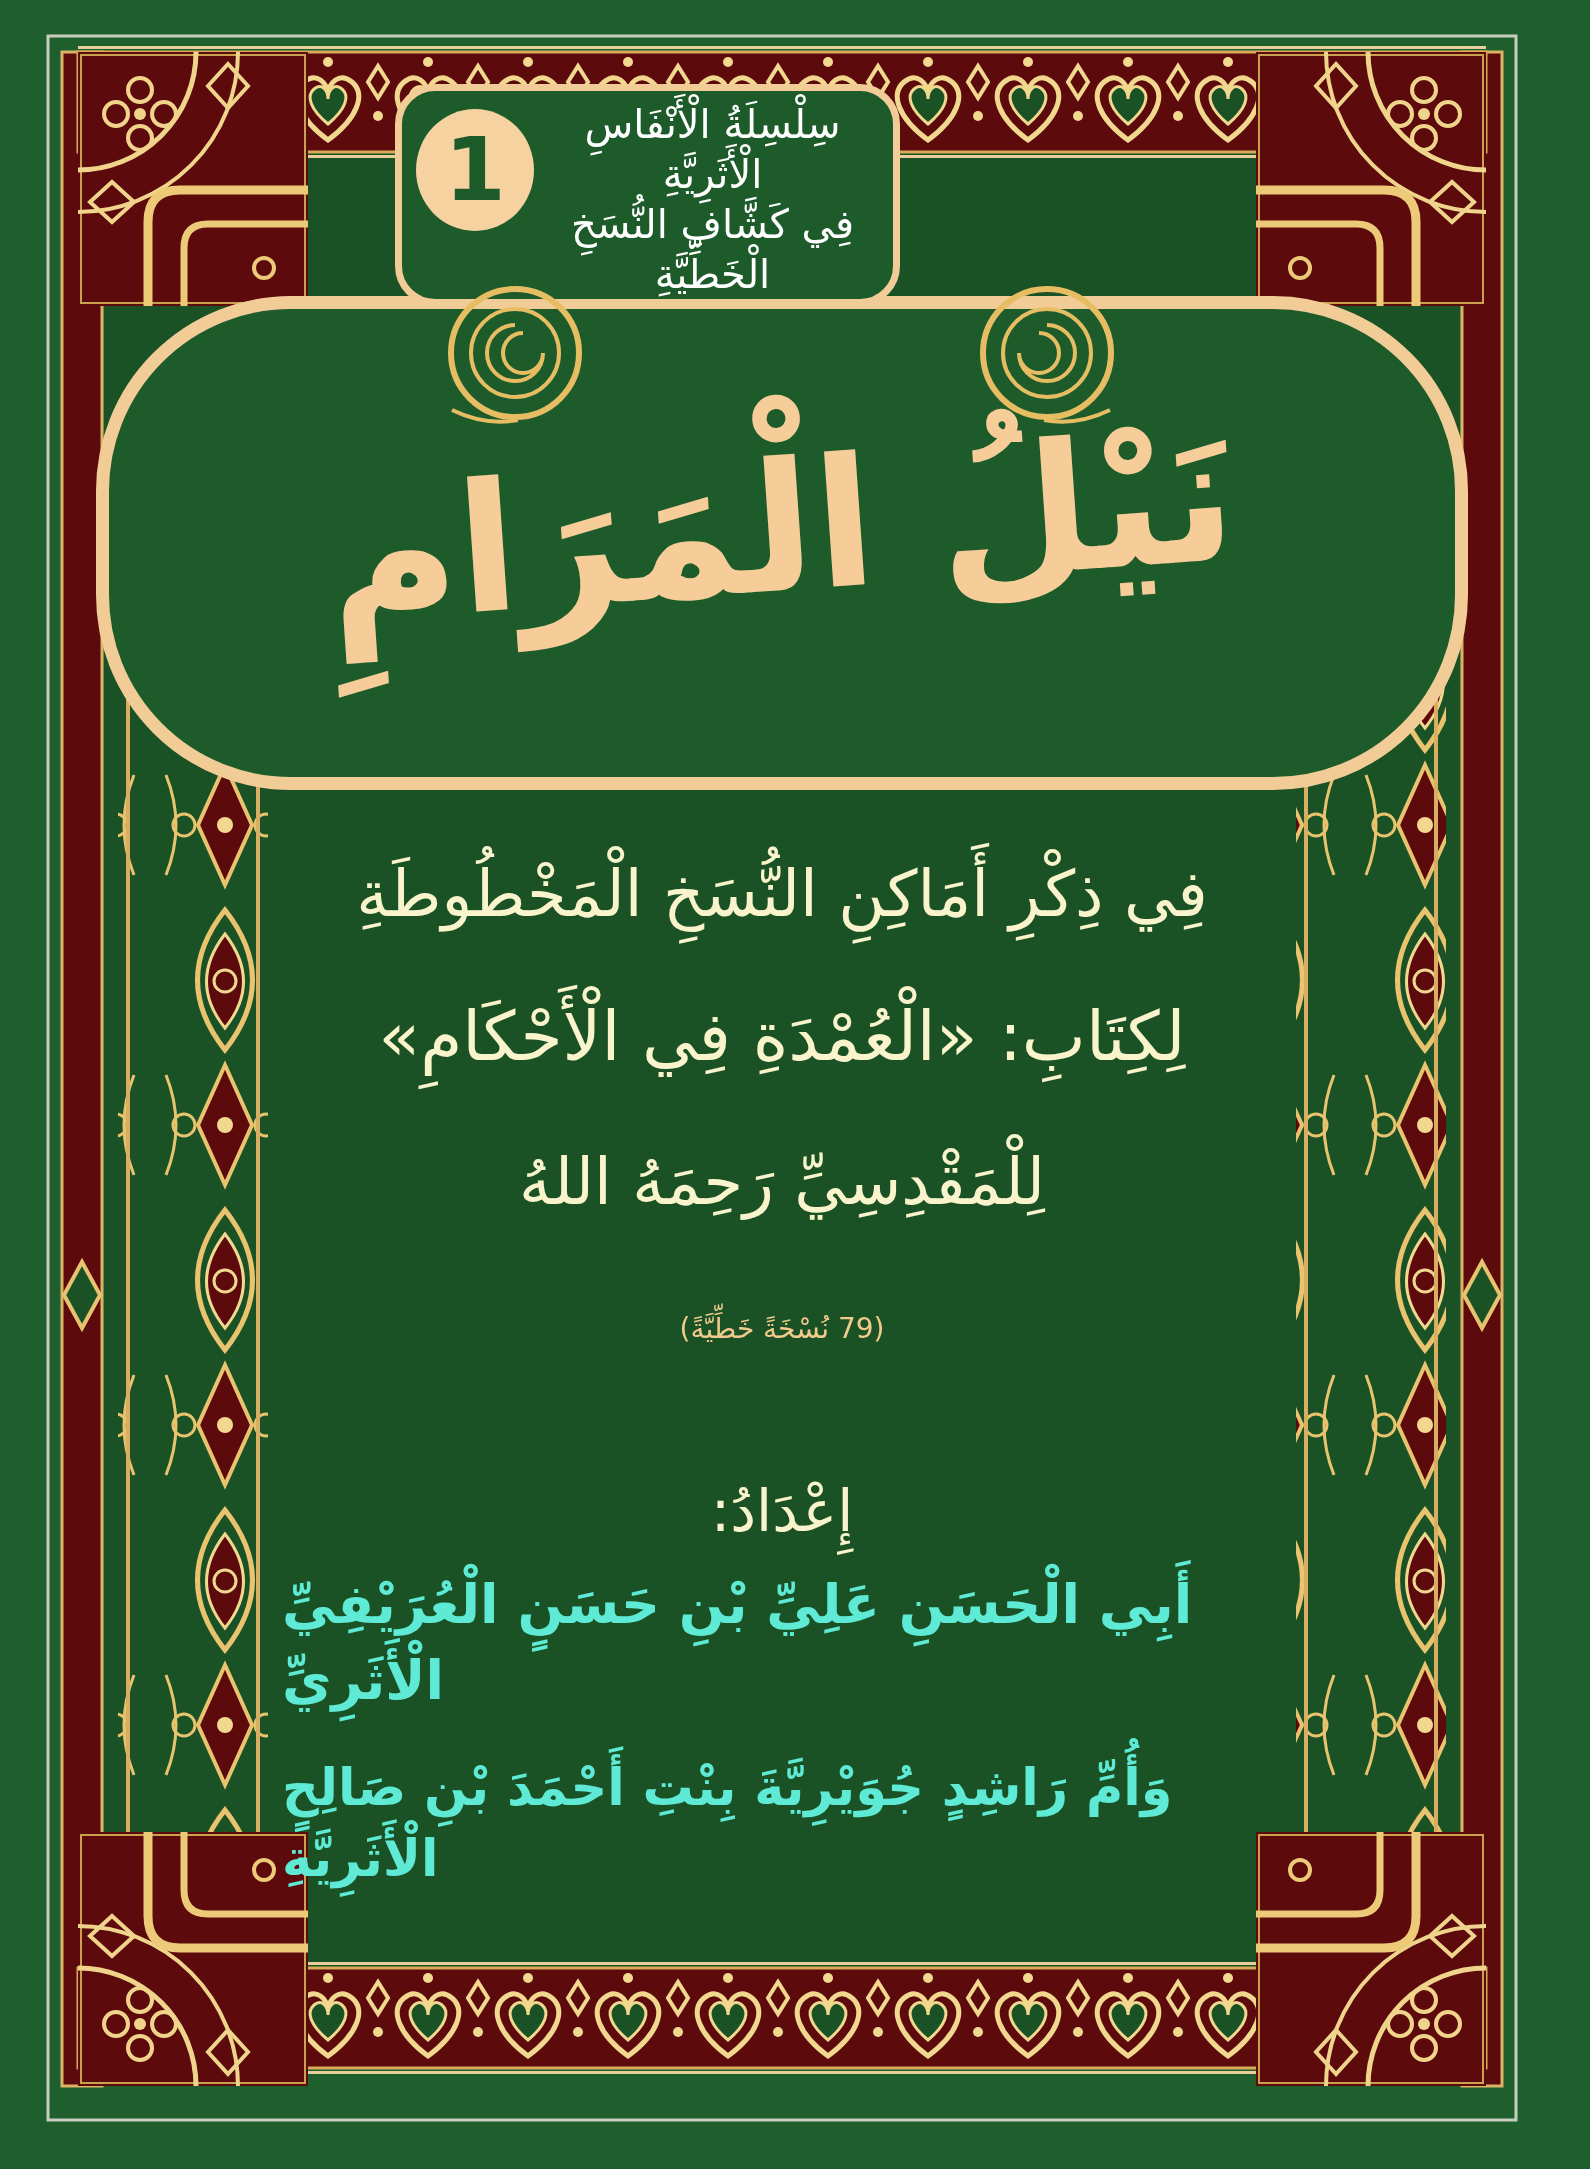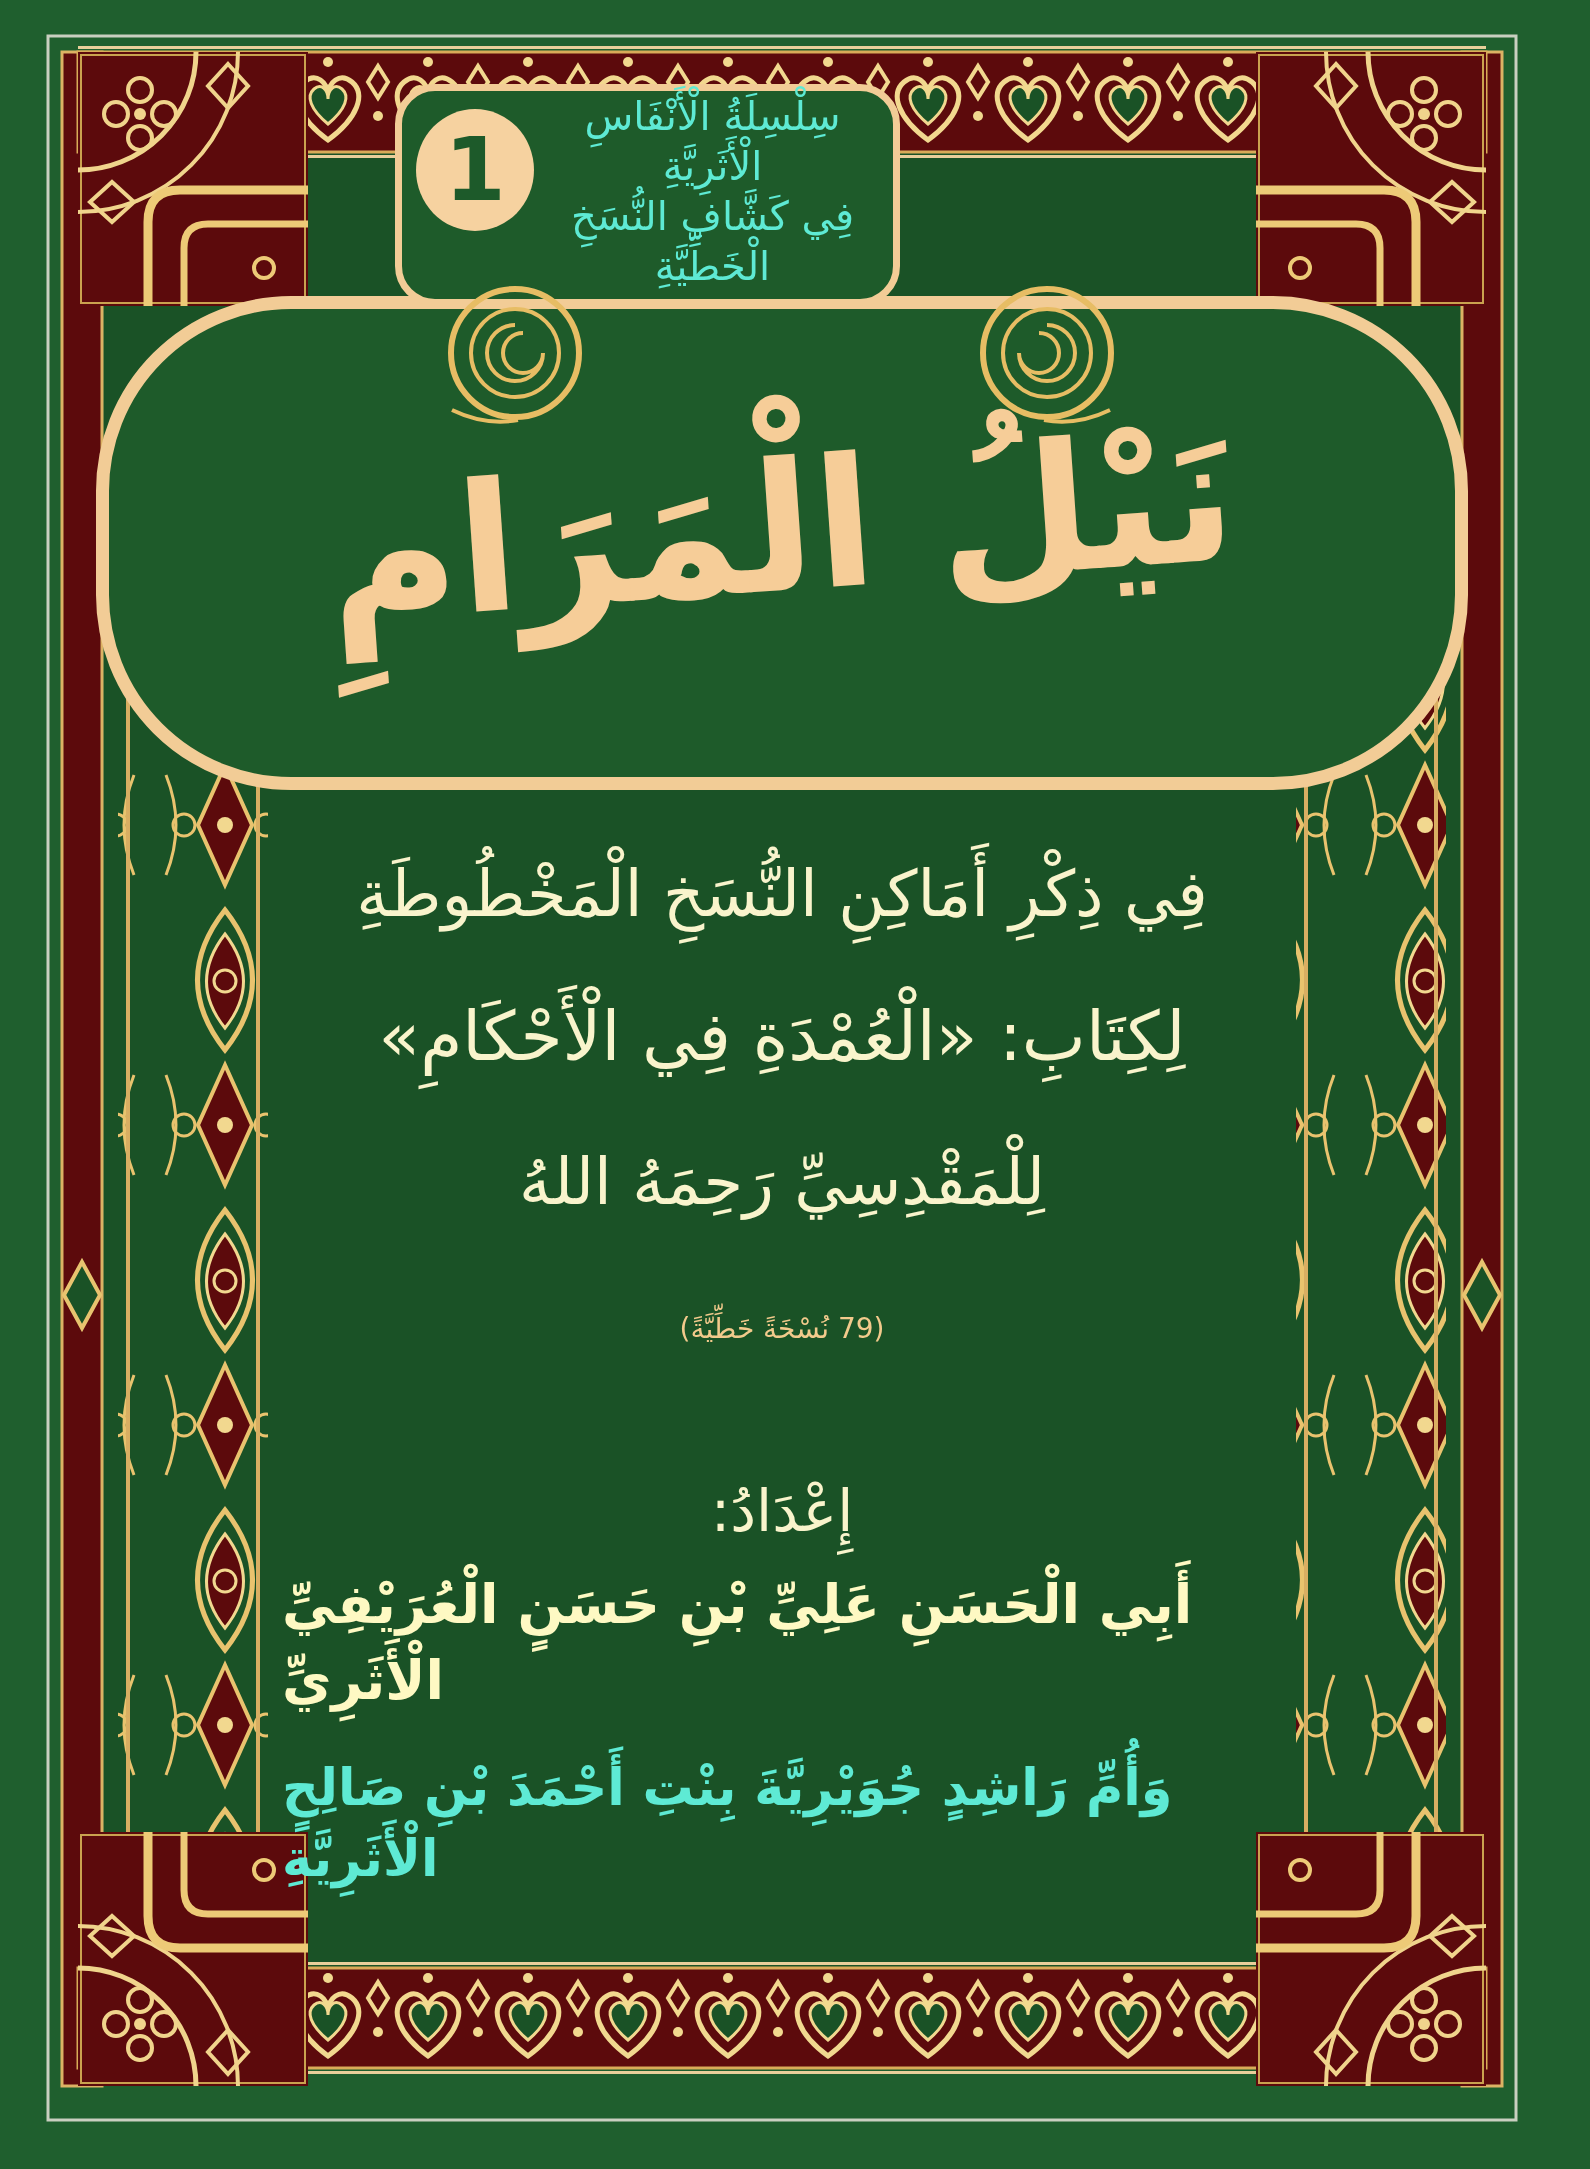--- a/index.html
+++ b/index.html
@@ -17,22 +17,22 @@
     z-index:2; box-sizing:border-box;
   }
   .series-badge {
     position:absolute; left:14px; top:18px; width:118px; height:122px;
     border-radius:50%; background:#f6d2a0; color:#1d5a2a;
     font-size:88px; font-weight:bold;
     display:flex; align-items:center; justify-content:center; line-height:1;
   }
   .series-text {
     position:absolute; left:138px; right:8px; top:0; bottom:0;
-    display:flex; flex-direction:column; justify-content:flex-start; align-items:center;
-    color:#5eead4; font-size:40px; line-height:1.25; text-align:center;
+    display:flex; flex-direction:column; justify-content:flex-end; align-items:center;
+    color:#ffffff; font-size:40px; line-height:1.25; text-align:center;
   }
 
   
   .title-box {
     position:absolute; left:96px; top:296px; width:1372px; height:494px;
     background:#1e5b2a; border:13px solid #f2cc96; border-radius:195px;
     z-index:1; box-sizing:border-box;
     display:flex; align-items:center; justify-content:center;
   }
   .title-text {
@@ -45,21 +45,21 @@
   .row {
     position:absolute; left:282px; width:1000px; z-index:2;
     display:flex; align-items:center; justify-content:center; text-align:left;
     line-height:1.4;
   }
   .subtitle-1 { top:820px;  height:150px; font-size:64px; color:#f9f4cc; }
   .subtitle-2 { top:962px;  height:150px; font-size:68px; color:#f9f4cc; }
   .subtitle-3 { top:1108px; height:150px; font-size:64px; color:#f9f4cc; }
   .copies     { top:1284px; height:90px;  font-size:28px; color:#f2ca8c; }
   .prep-label { top:1462px; height:100px; font-size:58px; color:#f9f4cc; }
-  .name-1     { top:1568px; height:150px; font-size:54px; color:#fef9c3; font-weight:bold; }
+  .name-1     { top:1568px; height:150px; font-size:54px; color:#5eead4; font-weight:bold; }
   .name-2     { top:1748px; height:150px; font-size:51px; color:#5eead4; font-weight:bold; }
 
   
   .spiral { position:absolute; z-index:3; }
   .spiral.left  { left:430px; top:268px; }
   .spiral.right { left:962px; top:268px; }
 </style>
 </head>
 <body>
 

